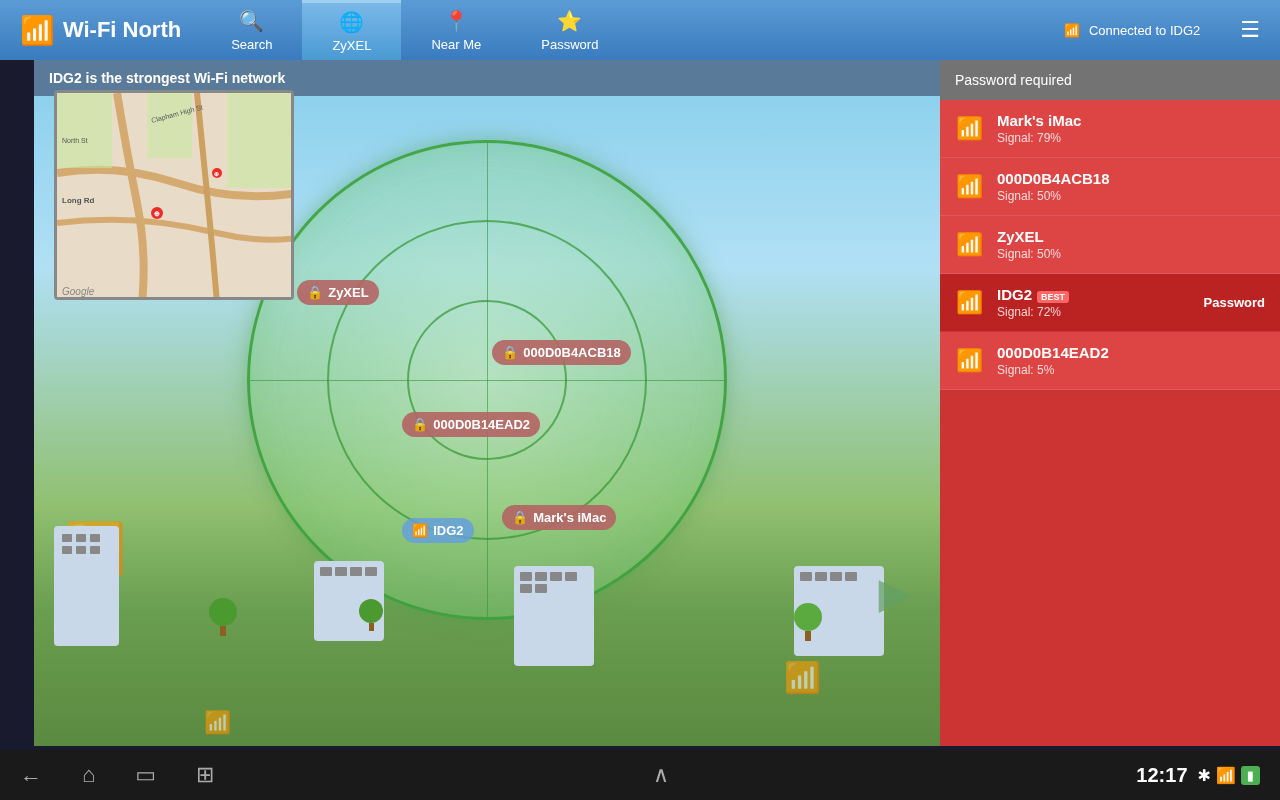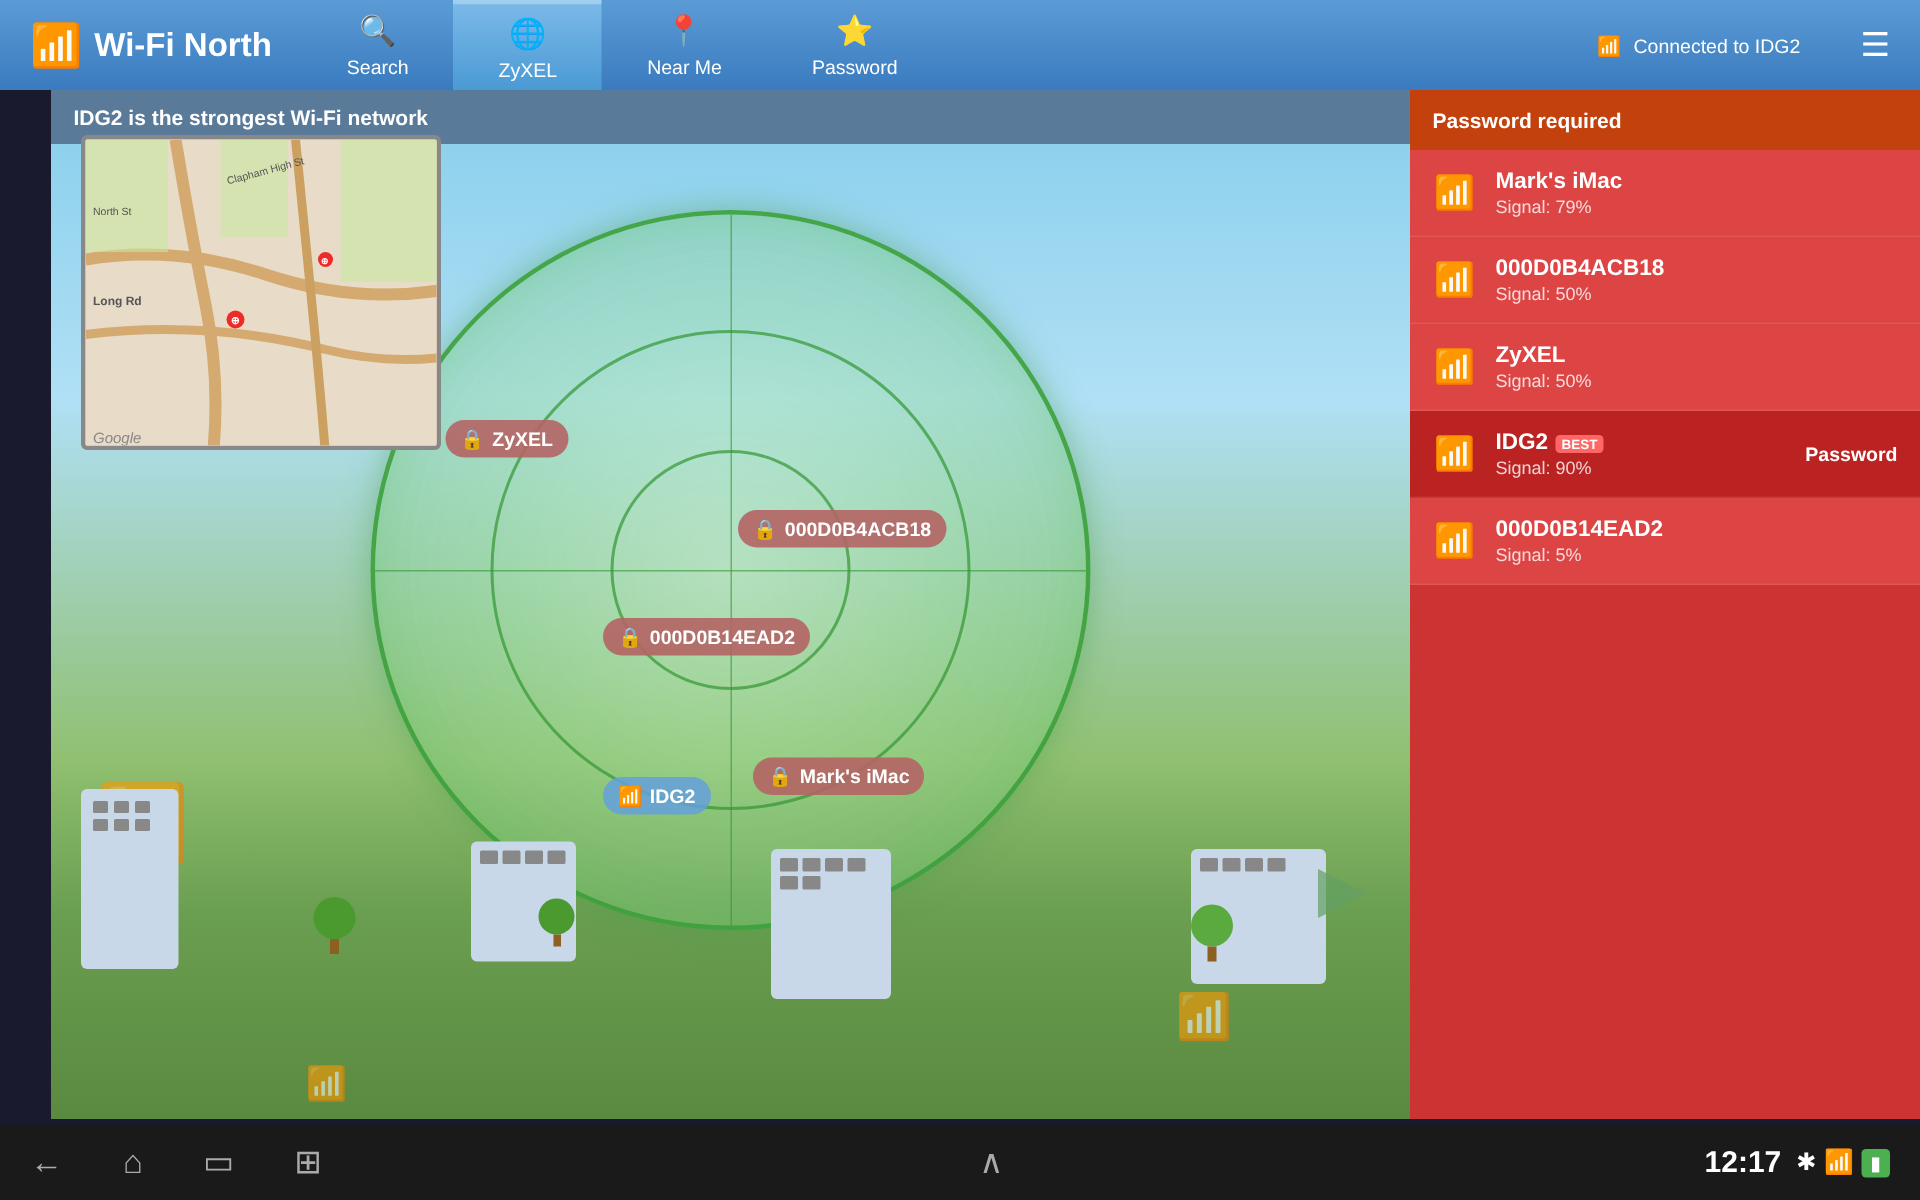--- a/index.html
+++ b/index.html
@@ -202,25 +202,25 @@
     }
 
     
     #right-panel {
       width: 340px;
       background: #cc3333;
       display: flex;
       flex-direction: column;
     }
     #password-header {
-      background: #c2410c;
+      background: #737373;
       color: white;
       padding: 12px 15px;
       font-size: 14px;
-      font-weight: bold;
+      font-weight: normal;
     }
     .network-item {
       display: flex;
       align-items: center;
       padding: 12px 15px;
       border-bottom: 1px solid rgba(255,255,255,0.1);
       background: #dd4444;
       gap: 12px;
       cursor: pointer;
     }
@@ -510,21 +510,21 @@
       </div>
     </div>
 
     <div class="network-item connected-item" style="background:#bb2222;">
       <span class="wifi-signal-icon">📶</span>
       <div class="network-info">
         <div class="network-name-row">
           <span class="network-name">IDG2</span>
           <span class="best-badge">BEST</span>
         </div>
-        <div class="network-signal">Signal: 90%</div>
+        <div class="network-signal">Signal: 72%</div>
       </div>
       <span class="connected-badge">Password</span>
     </div>
 
     <div class="network-item">
       <span class="wifi-signal-icon">📶</span>
       <div class="network-info">
         <div class="network-name">000D0B14EAD2</div>
         <div class="network-signal">Signal: 5%</div>
       </div>

